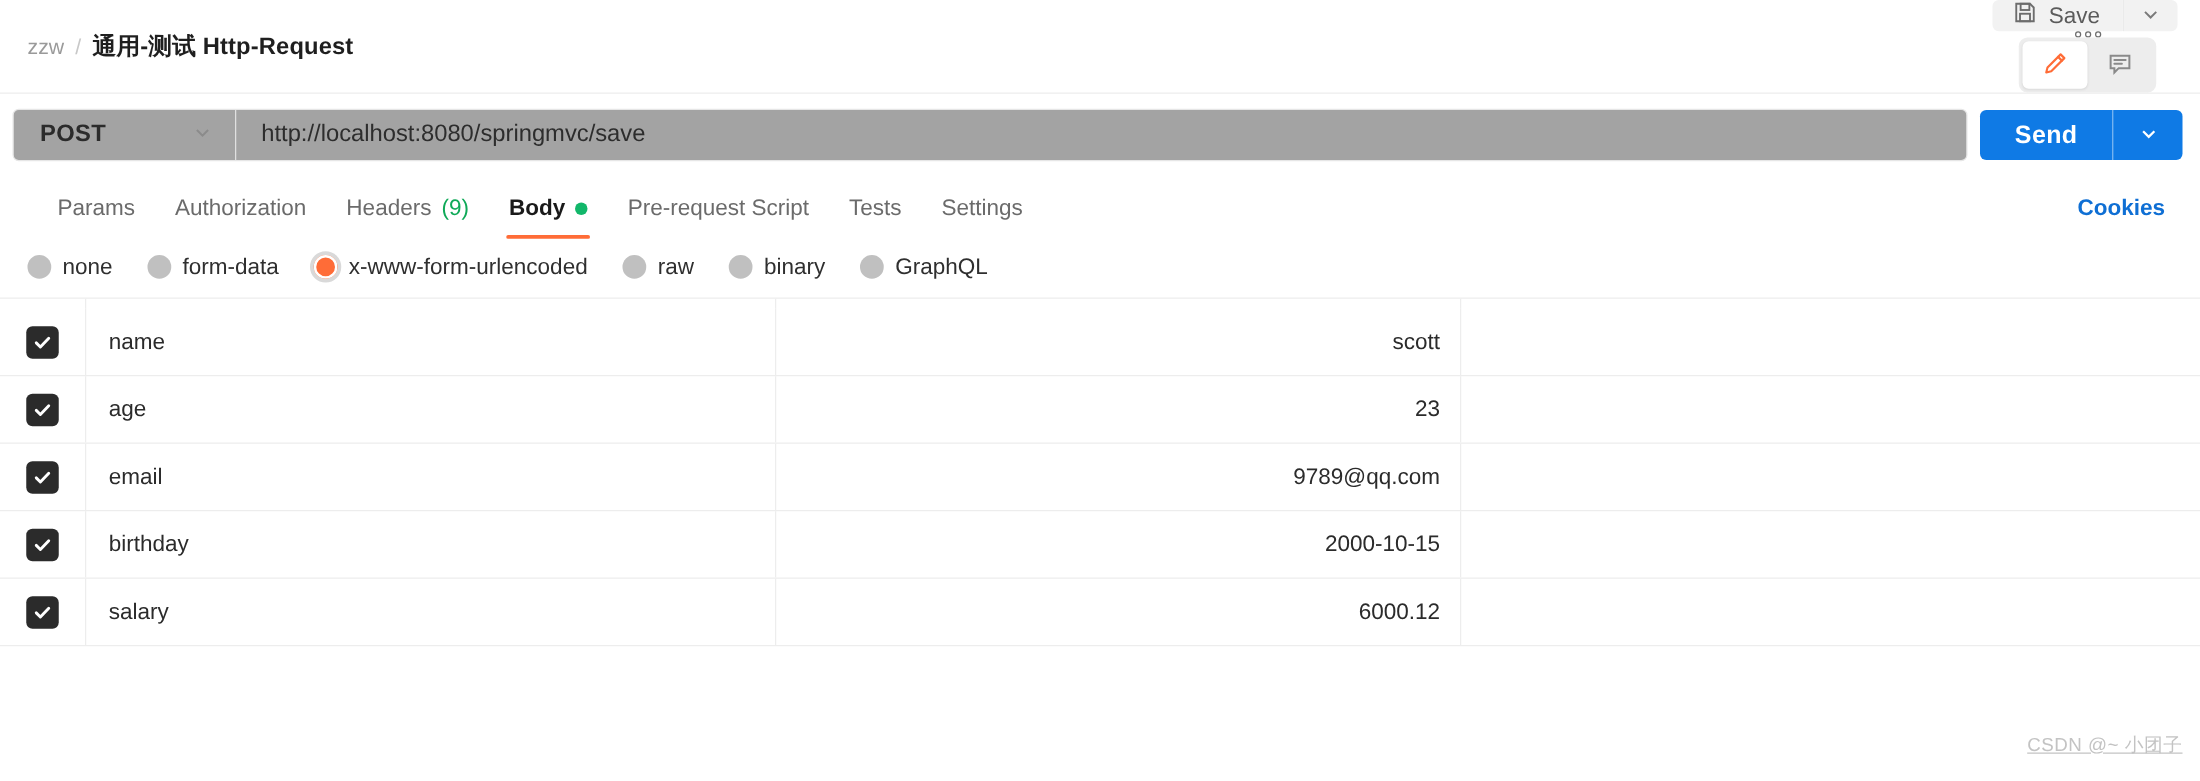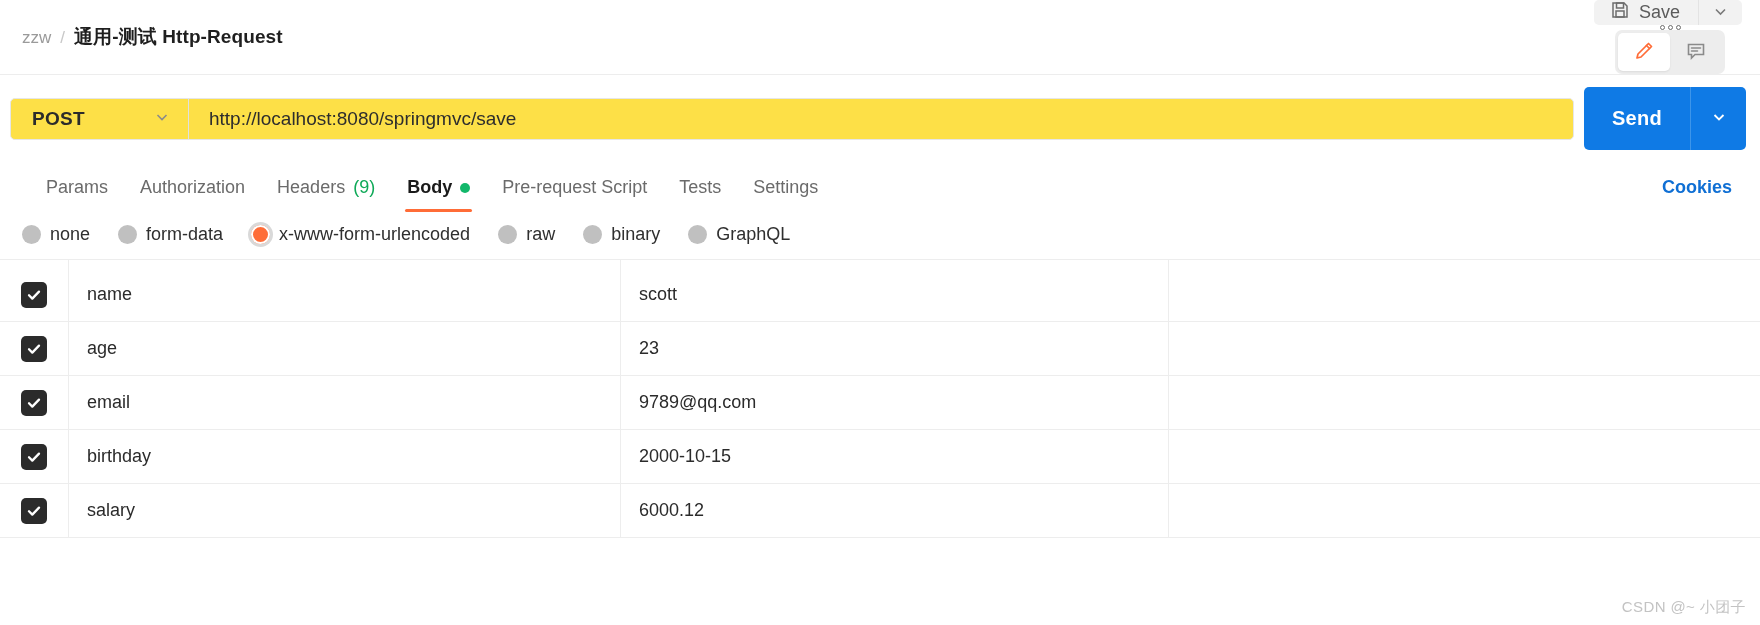--- a/index.html
+++ b/index.html
@@ -72,40 +72,40 @@
   
   .urlbar-wrap {
     display: flex; align-items: center;
     padding: 12px 14px 12px 10px;
     gap: 10px;
   }
   .url-shell {
     flex: 1;
     display: flex; align-items: stretch;
     height: 42px;
-    background: #fde047;
+    background: #a3a3a3;
     border: 1px solid #e6e6e6;
     border-radius: 5px;
     overflow: hidden;
   }
   .method-sel {
     width: 178px;
     display: flex; align-items: center; justify-content: space-between;
     padding: 0 17px 0 21px;
     border-right: 1px solid #e0e0e0;
     cursor: pointer;
   }
   .method-name { font-size: 19px; font-weight: bold; color: #2b2b2b; letter-spacing: .3px; }
   .url-input {
     flex: 1; border: none; outline: none; background: transparent;
     font-size: 19px; color: #2d2d2d;
     padding: 0 20px;
     font-family: "Liberation Sans", sans-serif;
   }
-  .send-group { display: flex; align-items: stretch; height: 63px; }
+  .send-group { display: flex; align-items: stretch; height: 40px; }
   .send-btn {
     background: #0f7ae5; border: none;
     border-radius: 5px 0 0 5px;
     padding: 0 28px;
     color: #fff; font-size: 20px; font-weight: bold;
     font-family: "Liberation Sans", sans-serif;
     cursor: pointer; letter-spacing: .3px;
   }
   .send-caret {
     background: #0f7ae5; border: none; border-left: 1px solid #3d95ea;
@@ -171,36 +171,37 @@
     border-bottom: 1px solid #ededed;
   }
   .cell {
     display: flex; align-items: center;
     border-right: 1px solid #ededed;
     padding: 0 16px;
     font-size: 18px; color: #2b2b2b;
   }
   .c-check { width: 69px; justify-content: center; padding: 0; }
   .c-key   { width: 552px; padding-left: 18px; }
-  .c-val   { width: 548px; padding-left: 18px; }
+  .c-val   { width: 548px; padding-left: 18px; justify-content: flex-end; }
   .c-desc  { flex: 1; border-right: none; padding-left: 18px; }
 
   .chk {
     width: 26px; height: 26px; border-radius: 5px;
     background: #2b2b2b;
     display: flex; align-items: center; justify-content: center;
     cursor: pointer;
   }
   .chk svg { display: block; }
   .ph { color: #b4b4b4; }
 
   .watermark {
-    position: absolute; right: 14px; bottom: 8px;
+    position: absolute; right: 14px; bottom: 19px;
     font-size: 15px; color: #c3c3c3;
     letter-spacing: .4px;
+    text-decoration: underline;
   }
 </style>
 </head>
 <body>
 
 <div class="header">
   <div class="breadcrumb">
     <span class="bc-collection">zzw</span>
     <span class="bc-sep">/</span>
     <span class="bc-title">通用-测试 Http-Request</span>

